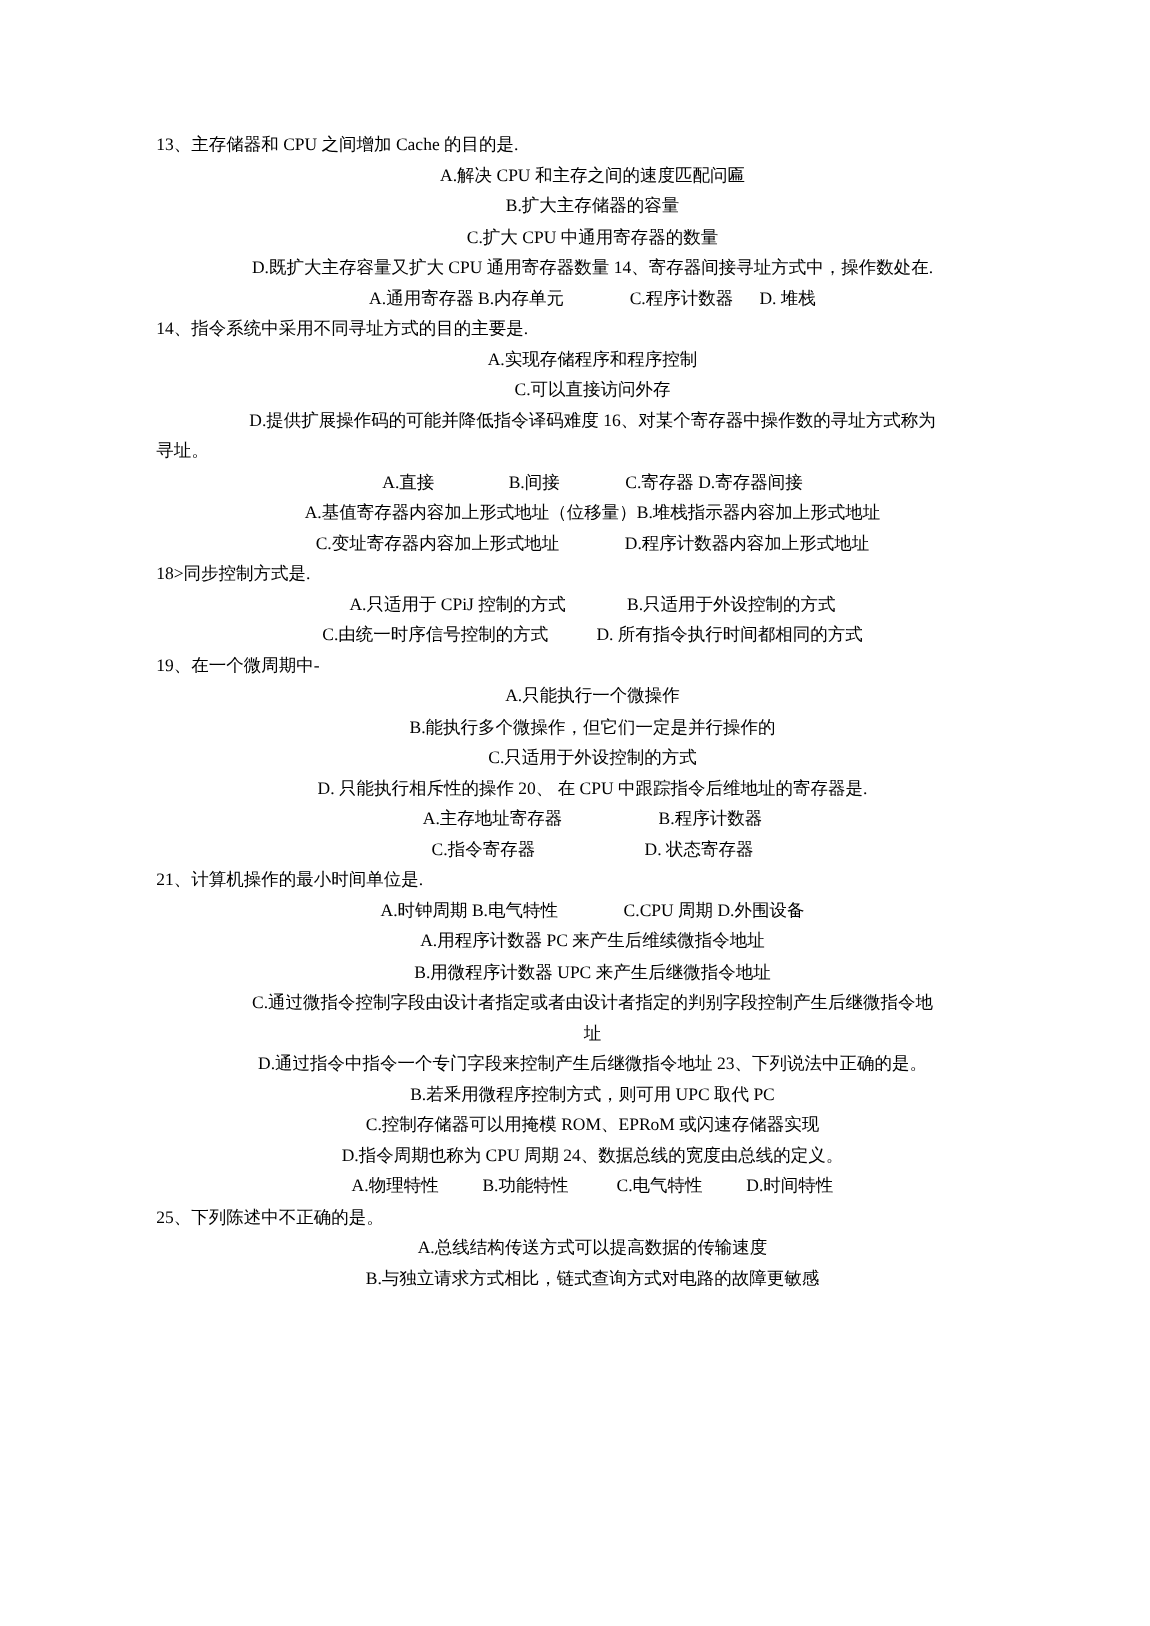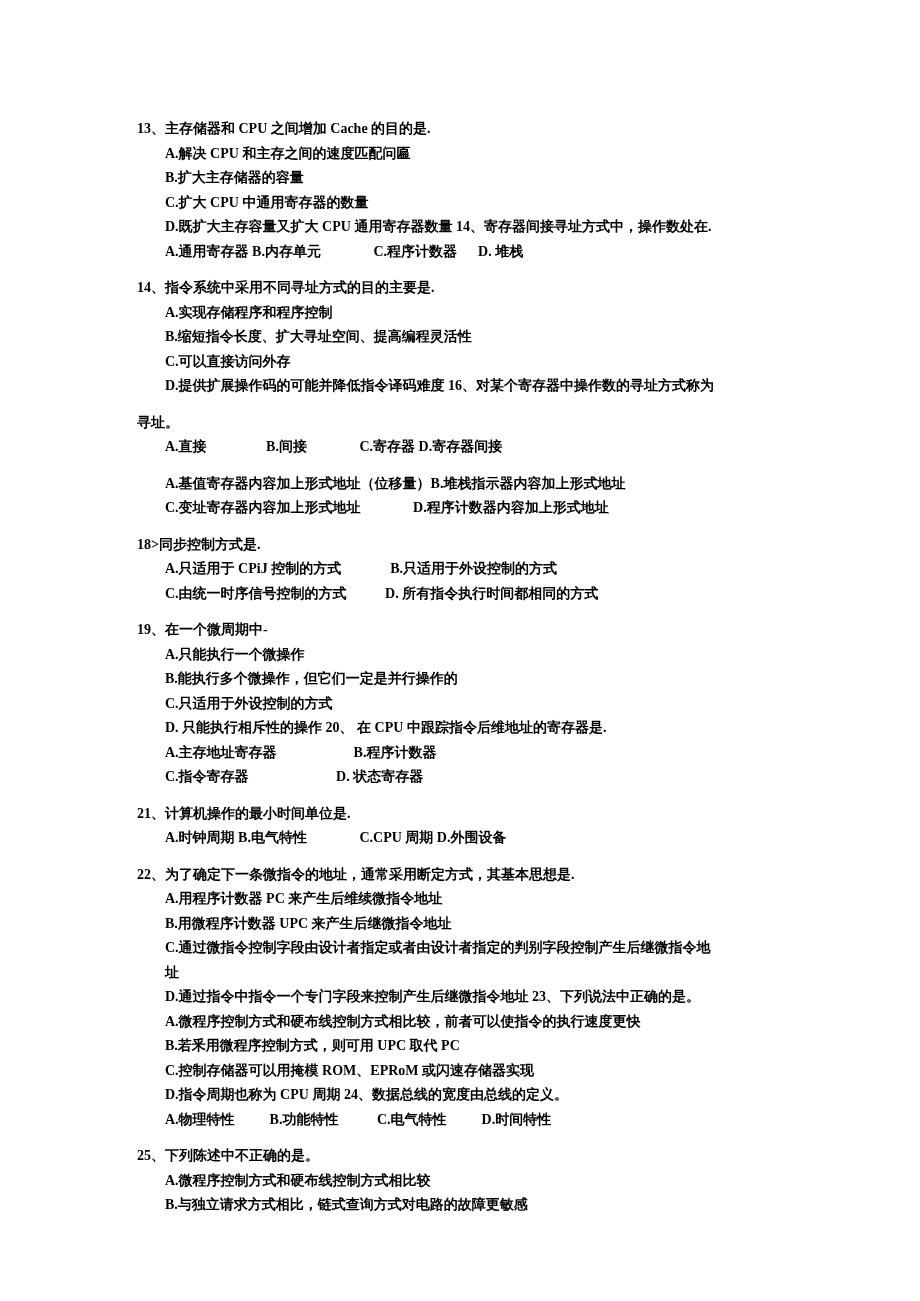--- a/index.html
+++ b/index.html
@@ -7,46 +7,45 @@
     font-size: 14px;
     color: #000;
     background: #fff;
     margin: 0;
     padding: 105px 125px 80px 125px;
     line-height: 1.75;
     width: 920px;
     box-sizing: border-box;
   }
   .question {
-    margin: 12px;
-    font-weight: bold;
+    margin: 0;
   }
   .q-line {
     white-space: pre;
   }
   .opt-block {
     padding-left: 2em;
+    text-align: center;
   }
 </style>
 </head>
 <body>
 
 <div id="content">
     <div class="question">
       <div class="q-line">13、主存储器和 CPU 之间增加 Cache 的目的是.</div>
       <div class="q-line opt-block">A.解决 CPU 和主存之间的速度匹配问匾</div>
       <div class="q-line opt-block">B.扩大主存储器的容量</div>
       <div class="q-line opt-block">C.扩大 CPU 中通用寄存器的数量</div>
       <div class="q-line opt-block">D.既扩大主存容量又扩大 CPU 通用寄存器数量 14、寄存器间接寻址方式中，操作数处在.</div>
       <div class="q-line opt-block">A.通用寄存器 B.内存单元               C.程序计数器      D. 堆栈</div>
     </div>
     <div class="question">
       <div class="q-line">14、指令系统中采用不同寻址方式的目的主要是.</div>
       <div class="q-line opt-block">A.实现存储程序和程序控制</div>
-      <div class="q-line opt-block">B.缩短指令长度、扩大寻址空间、提高编程灵活性</div>
       <div class="q-line opt-block">C.可以直接访问外存</div>
       <div class="q-line opt-block">D.提供扩展操作码的可能并降低指令译码难度 16、对某个寄存器中操作数的寻址方式称为</div>
     </div>
     <div class="question">
       <div class="q-line">寻址。</div>
       <div class="q-line opt-block">A.直接                 B.间接               C.寄存器 D.寄存器间接</div>
     </div>
     <div class="question">
       <div class="q-line opt-block">A.基值寄存器内容加上形式地址（位移量）B.堆栈指示器内容加上形式地址</div>
       <div class="q-line opt-block">C.变址寄存器内容加上形式地址               D.程序计数器内容加上形式地址</div>
@@ -63,30 +62,28 @@
       <div class="q-line opt-block">C.只适用于外设控制的方式</div>
       <div class="q-line opt-block">D. 只能执行相斥性的操作 20、 在 CPU 中跟踪指令后维地址的寄存器是.</div>
       <div class="q-line opt-block">A.主存地址寄存器                      B.程序计数器</div>
       <div class="q-line opt-block">C.指令寄存器                         D. 状态寄存器</div>
     </div>
     <div class="question">
       <div class="q-line">21、计算机操作的最小时间单位是.</div>
       <div class="q-line opt-block">A.时钟周期 B.电气特性               C.CPU 周期 D.外围设备</div>
     </div>
     <div class="question">
-      <div class="q-line">22、为了确定下一条微指令的地址，通常采用断定方式，其基本思想是.</div>
       <div class="q-line opt-block">A.用程序计数器 PC 来产生后维续微指令地址</div>
       <div class="q-line opt-block">B.用微程序计数器 UPC 来产生后继微指令地址</div>
       <div class="q-line opt-block">C.通过微指令控制字段由设计者指定或者由设计者指定的判别字段控制产生后继微指令地</div>
       <div class="q-line opt-block">址</div>
       <div class="q-line opt-block">D.通过指令中指令一个专门字段来控制产生后继微指令地址 23、下列说法中正确的是。</div>
-      <div class="q-line opt-block">A.微程序控制方式和硬布线控制方式相比较，前者可以使指令的执行速度更快</div>
       <div class="q-line opt-block">B.若釆用微程序控制方式，则可用 UPC 取代 PC</div>
       <div class="q-line opt-block">C.控制存储器可以用掩模 ROM、EPRoM 或闪速存储器实现</div>
       <div class="q-line opt-block">D.指令周期也称为 CPU 周期 24、数据总线的宽度由总线的定义。</div>
       <div class="q-line opt-block">A.物理特性          B.功能特性           C.电气特性          D.时间特性</div>
     </div>
     <div class="question">
       <div class="q-line">25、下列陈述中不正确的是。</div>
-      <div class="q-line opt-block">A.微程序控制方式和硬布线控制方式相比较</div>
+      <div class="q-line opt-block">A.总线结构传送方式可以提高数据的传输速度</div>
       <div class="q-line opt-block">B.与独立请求方式相比，链式查询方式对电路的故障更敏感</div>
     </div>
   </div>
 
 </body></html>

